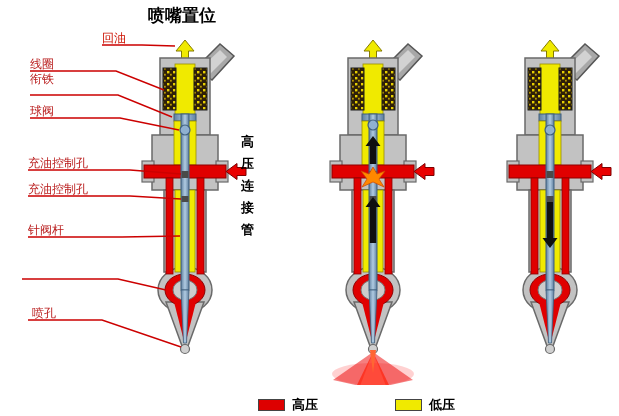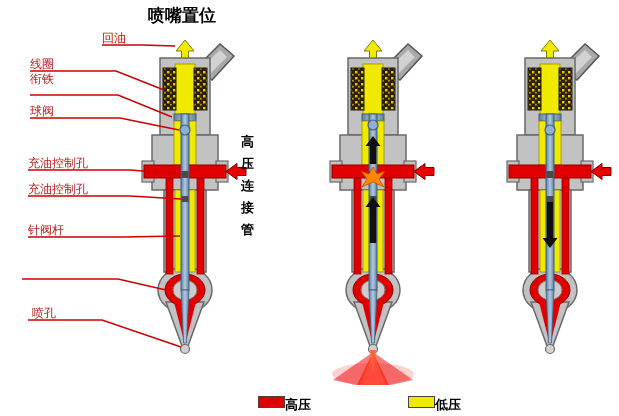--- a/index.html
+++ b/index.html
@@ -5,21 +5,21 @@
   *{margin:0;padding:0;box-sizing:border-box}
   html,body{background:#fff}
   body{font-family:"DejaVu Sans","Liberation Sans",sans-serif}
   .canvas{position:relative;width:619px;height:416px;background:#fff;overflow:hidden}
   .col-title{position:absolute;top:4px;width:130px;text-align:center;font-size:17px;font-weight:bold;color:#000;z-index:5}
   .plabel{position:absolute;font-size:12px;color:#b91c1c;white-space:nowrap;z-index:6}
   .ret-label{position:absolute;left:102px;top:30px;font-size:12px;font-weight:normal;color:#cc1100;z-index:6}
   .hp-label{position:absolute;left:241px;top:131px;width:17px;font-size:13px;font-weight:bold;line-height:22px;word-break:break-all;color:#000;z-index:7}
   .inj{position:absolute;top:40px;z-index:2}
   .leaders{position:absolute;left:0;top:0;z-index:4;pointer-events:none}
-  .legend-item{position:absolute;display:flex;z-index:5}
+  .legend-item{position:absolute;display:flex;align-items:center;gap:7px;z-index:5}
   .sw{display:inline-block;width:27px;height:12px;border:1px solid #444}
   .legend-label{font-size:13px;font-weight:bold;color:#000}
 </style>
 </head>
 <body>
 
 <div class="canvas">
 
   <div class="col-title" style="left:117px">喷嘴置位</div>
 
@@ -184,18 +184,18 @@
       <rect x="51.5" y="131" width="7" height="7" fill="#4a4a4a"></rect>
       <rect x="51.5" y="156" width="7" height="6" fill="#4a4a4a"></rect>
       <polygon points="51.8,162 58.2,162 58.2,198 62.5,198 55,208 47.5,198 51.8,198" fill="#101010"></polygon>
       <polygon points="96,131.5 107,123.5 107,127.5 116,127.5 116,135.5 107,135.5 107,139.5" fill="#ea0000" stroke="#7d0000" stroke-width="1"></polygon>
     </svg>
 
   <div class="legend-item" style="left:258px;top:396px">
     <span class="sw" style="background:#dd0000"></span>
     <span class="legend-label">高压</span>
   </div>
-  <div class="legend-item" style="left:408px;top:396px">
+  <div class="legend-item" style="left:395px;top:396px">
     <span class="sw" style="background:#f0ea00"></span>
     <span class="legend-label">低压</span>
   </div>
 
 </div>
 
 </body></html>

